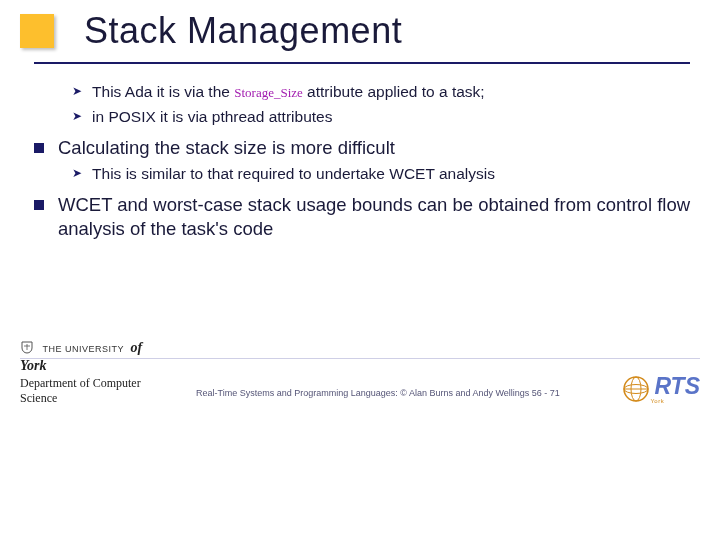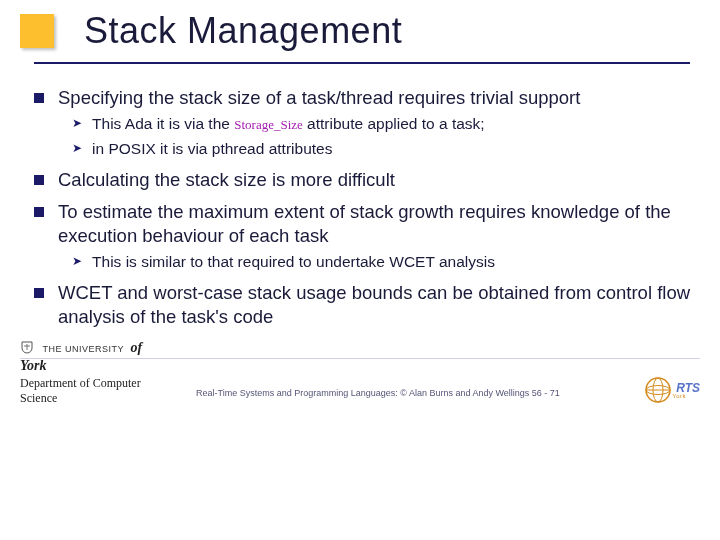--- a/index.html
+++ b/index.html
@@ -154,21 +154,21 @@
     position: absolute;
     right: 20px;
     bottom: 14px;
     display: flex;
     align-items: center;
   }
   .rts-text {
     font-family: Arial, sans-serif;
     font-weight: bold;
     font-style: italic;
-    font-size: 12px;
+    font-size: 23px;
     color: #5a74c8;
     margin-left: 4px;
   }
   .rts-sub {
     font-family: Arial, sans-serif;
     font-size: 6px;
     color: #d38a1a;
     letter-spacing: 0.5px;
     margin-top: -2px;
   }
@@ -179,44 +179,36 @@
 <div class="slide">
 
   <div class="header">
     <div class="accent-box"></div>
     <div class="title">Stack Management</div>
     <div class="title-underline"></div>
   </div>
 
   <div class="body">
 
-    <div class="lvl1">
-      <div class="bullet"></div>
-      <div class="text">Specifying the stack size of a task/thread requires trivial support</div>
-    </div>
     <div class="lvl2">
       <div class="bullet">➤</div>
       <div class="text">
         <span>This Ada it is via the </span><code class="inline">Storage_Size</code><span> attribute applied to a task;</span>
       </div>
     </div>
     <div class="lvl2">
       <div class="bullet">➤</div>
       <div class="text">in POSIX it is via pthread attributes</div>
     </div>
 
     <div class="lvl1">
       <div class="bullet"></div>
       <div class="text">Calculating the stack size is more difficult</div>
     </div>
 
-    <div class="lvl1">
-      <div class="bullet"></div>
-      <div class="text">To estimate the maximum extent of stack growth requires knowledge of the execution behaviour of each task</div>
-    </div>
     <div class="lvl2">
       <div class="bullet">➤</div>
       <div class="text">This is similar to that required to undertake WCET analysis</div>
     </div>
 
     <div class="lvl1">
       <div class="bullet"></div>
       <div class="text">WCET and worst-case stack usage bounds can be obtained from control flow analysis of the task's code</div>
     </div>
 

